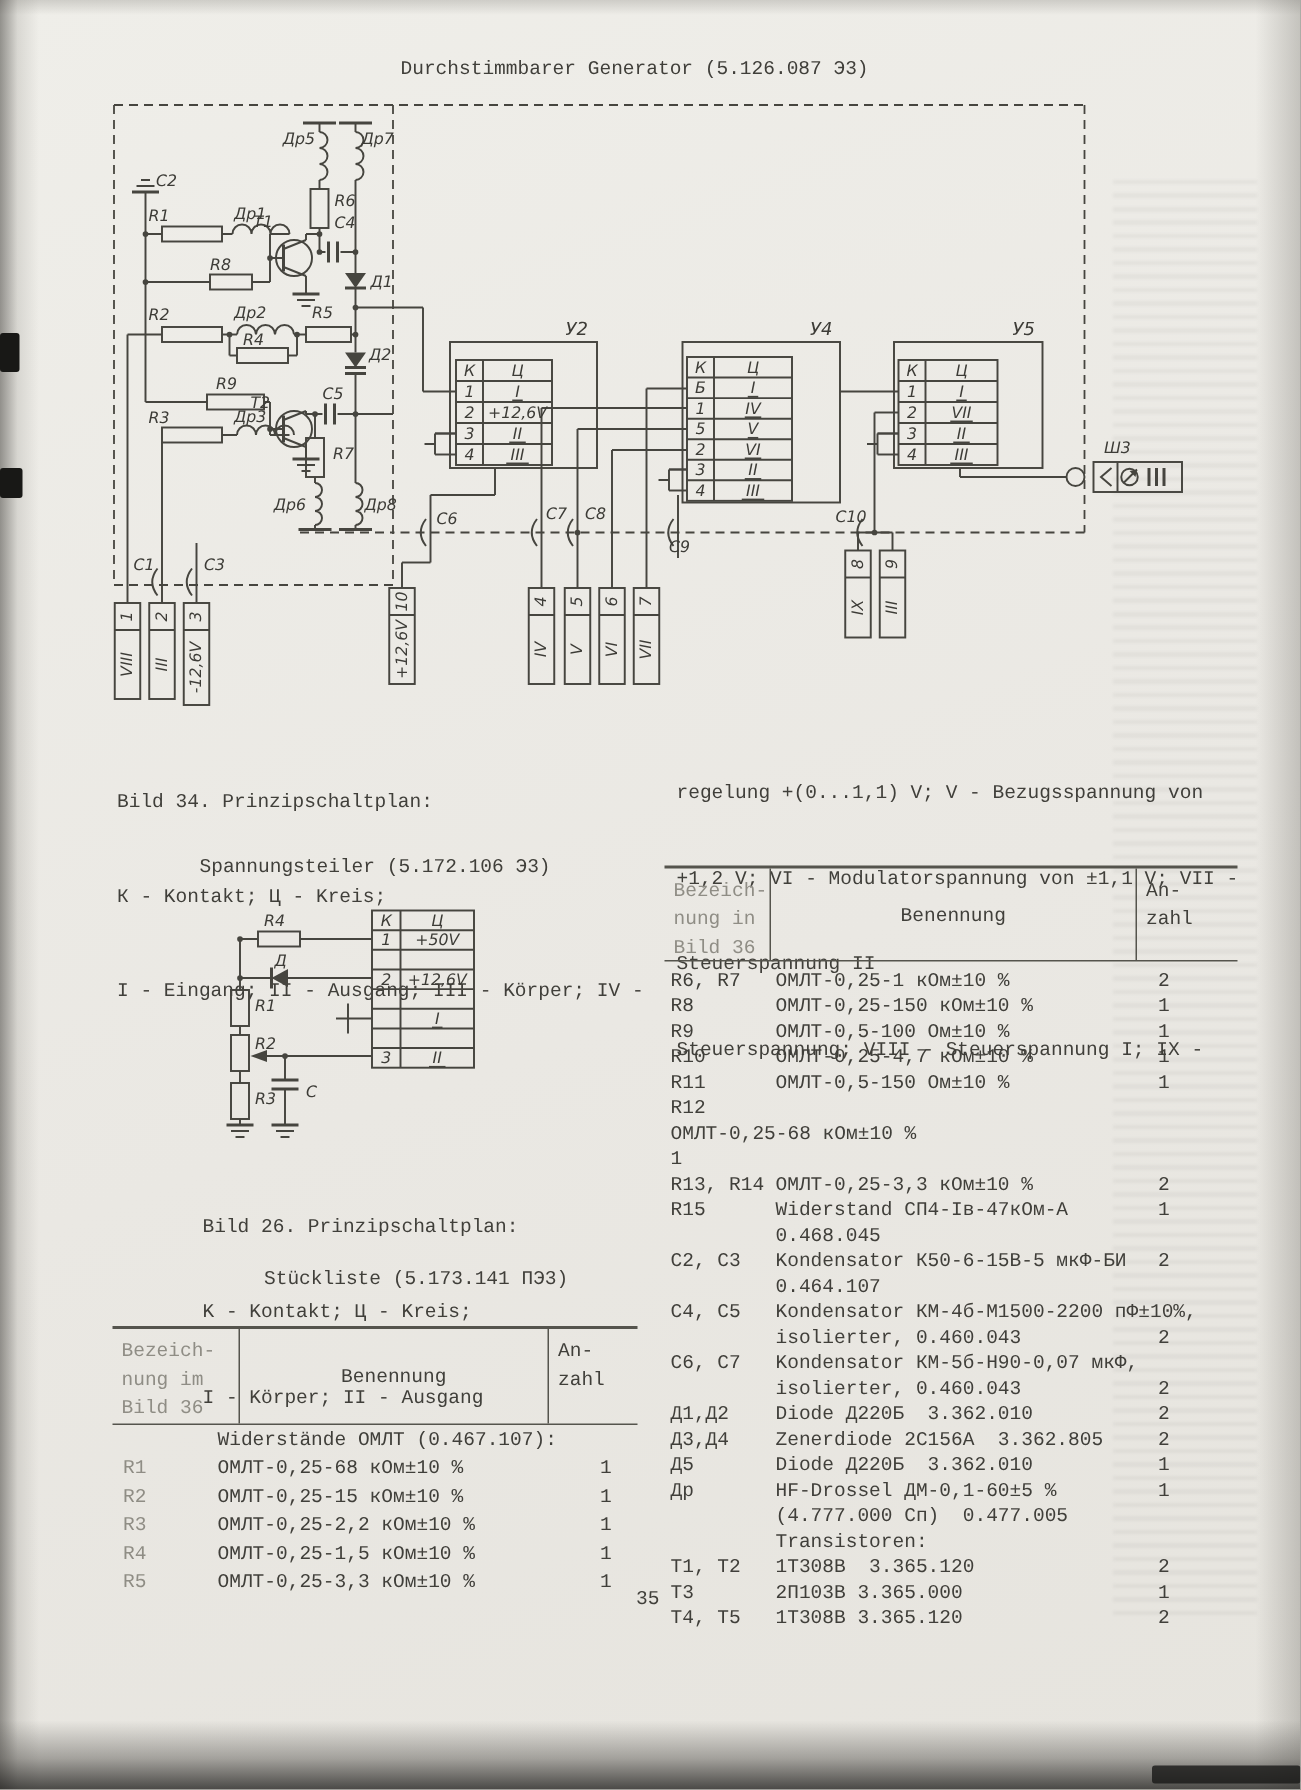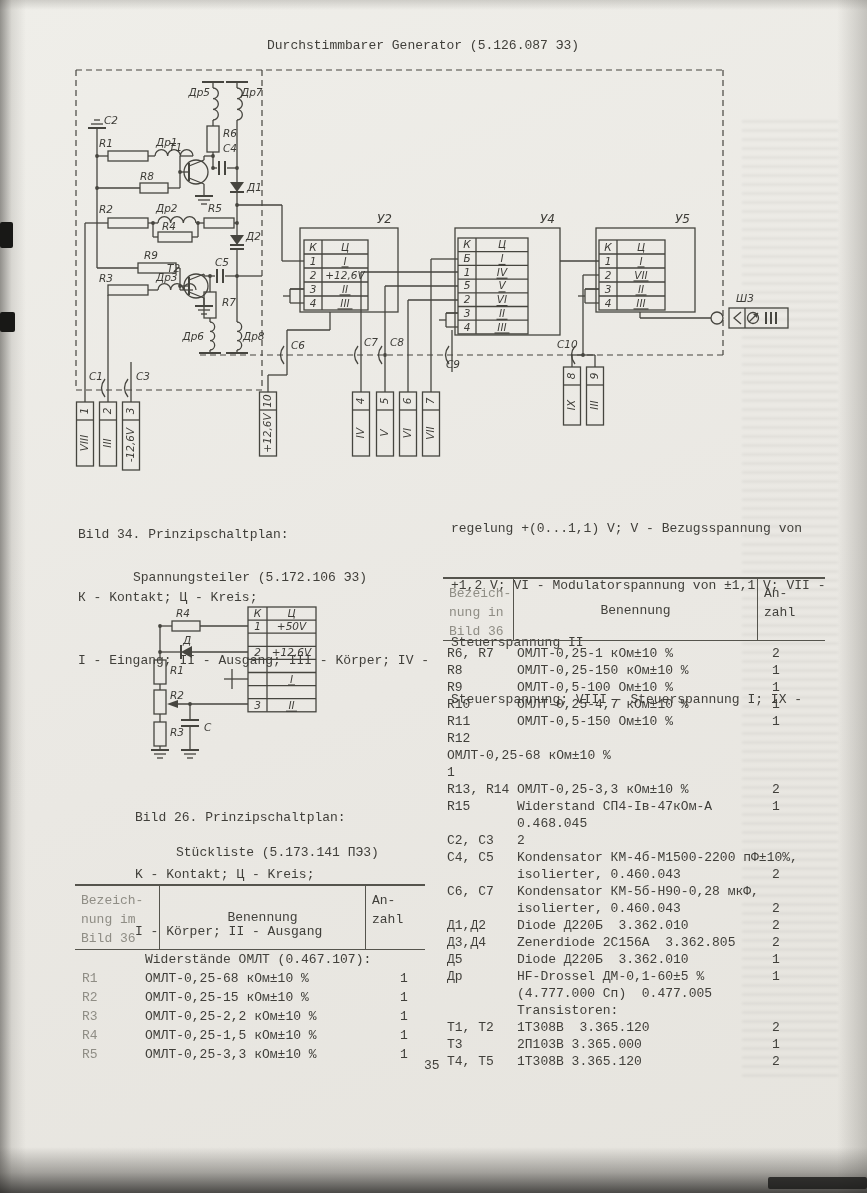--- a/index.html
+++ b/index.html
@@ -534,32 +534,34 @@
         <span class="cell">2</span>
       </div>
       <div class="trow" style="line-height: 17px;">
         <span class="cell" style="width: 70px;">R15</span>
         <span class="cell" style="width: 255px;">Widerstand СП4-Iв-47кОм-А
 0.468.045</span>
         <span class="cell">1</span>
       </div>
       <div class="trow" style="line-height: 17px;">
         <span class="cell" style="width: 70px;">C2, C3</span>
+        <span class="cell" style="width: 255px;">Kondensator К50-6-15В-5 мкФ-БИ
+0.464.107</span>
         <span class="cell">2</span>
       </div>
       <div class="trow" style="line-height: 17px;">
         <span class="cell" style="width: 70px;">C4, C5</span>
         <span class="cell" style="width: 255px;">Kondensator КМ-4б-М1500-2200 пФ±10%,
 isolierter, 0.460.043</span>
         <span class="cell">
 2</span>
       </div>
       <div class="trow" style="line-height: 17px;">
         <span class="cell" style="width: 70px;">C6, C7</span>
-        <span class="cell" style="width: 255px;">Kondensator КМ-5б-Н90-0,28 мкФ,
+        <span class="cell" style="width: 255px;">Kondensator КМ-5б-Н90-0,07 мкФ,
 isolierter, 0.460.043</span>
         <span class="cell">
 2</span>
       </div>
       <div class="trow" style="line-height: 17px;">
         <span class="cell" style="width: 70px;">Д1,Д2</span>
         <span class="cell" style="width: 255px;">Diode Д220Б  3.362.010</span>
         <span class="cell">2</span>
       </div>
       <div class="trow" style="line-height: 17px;">

